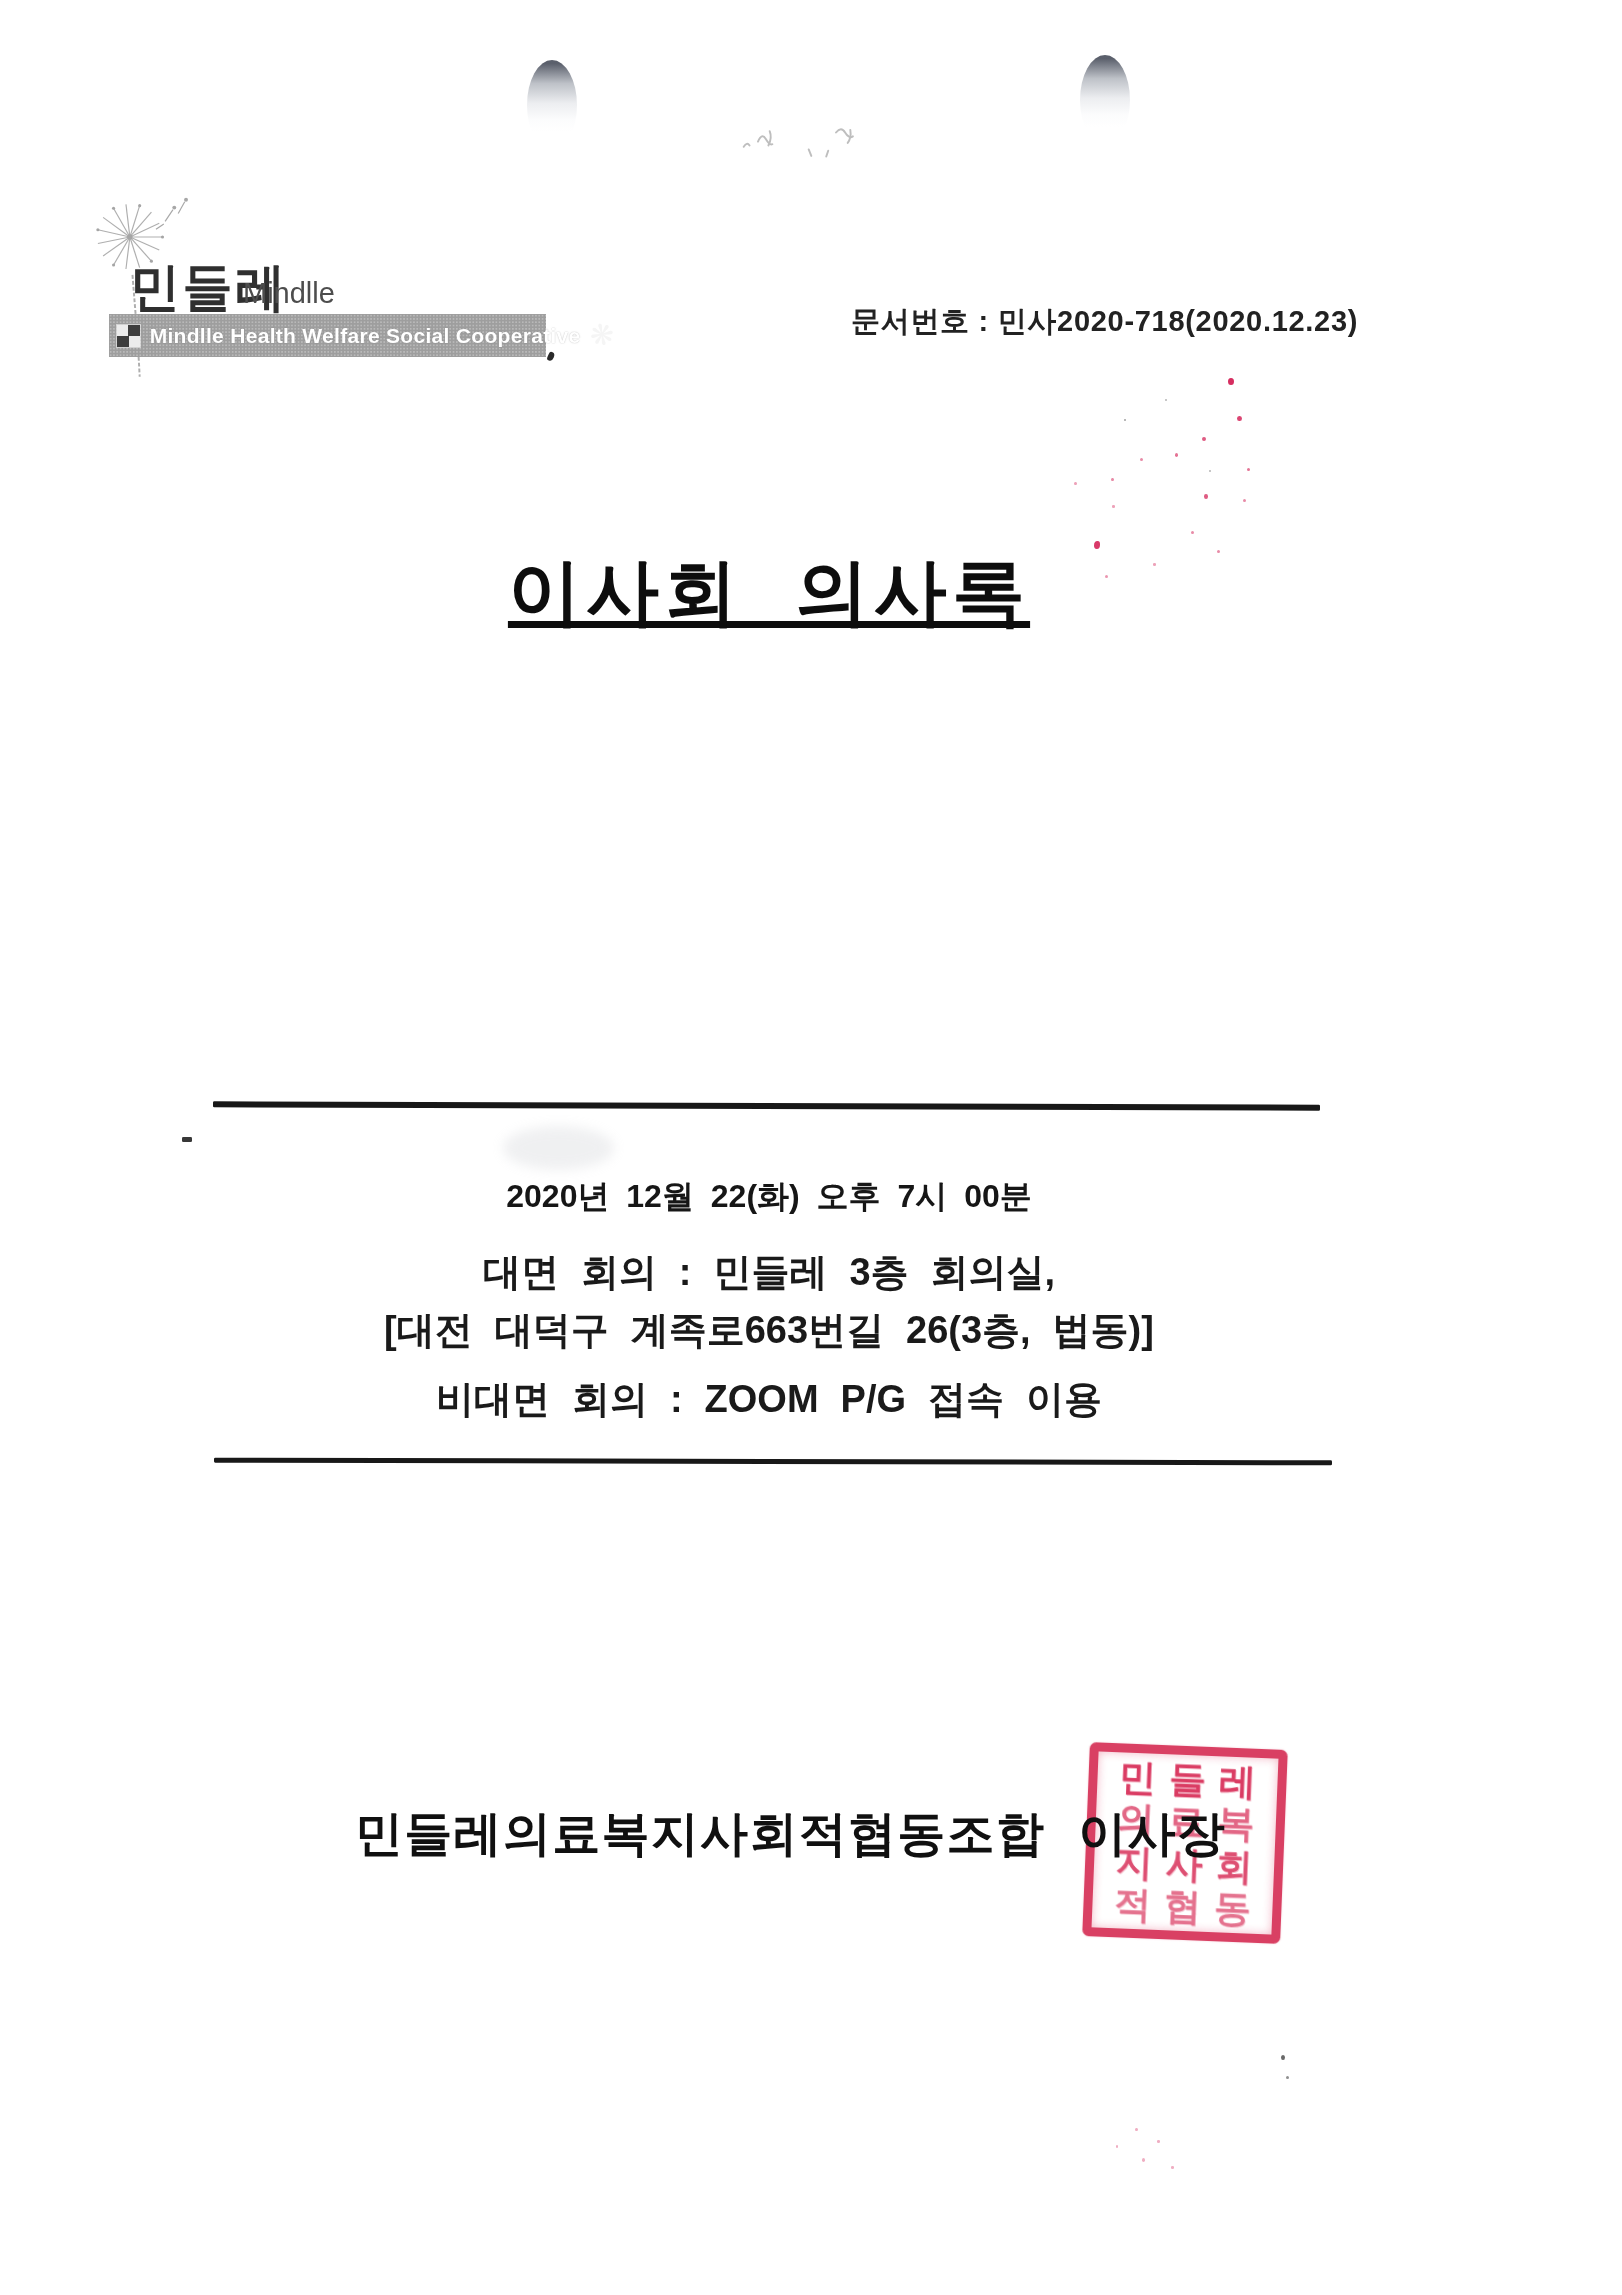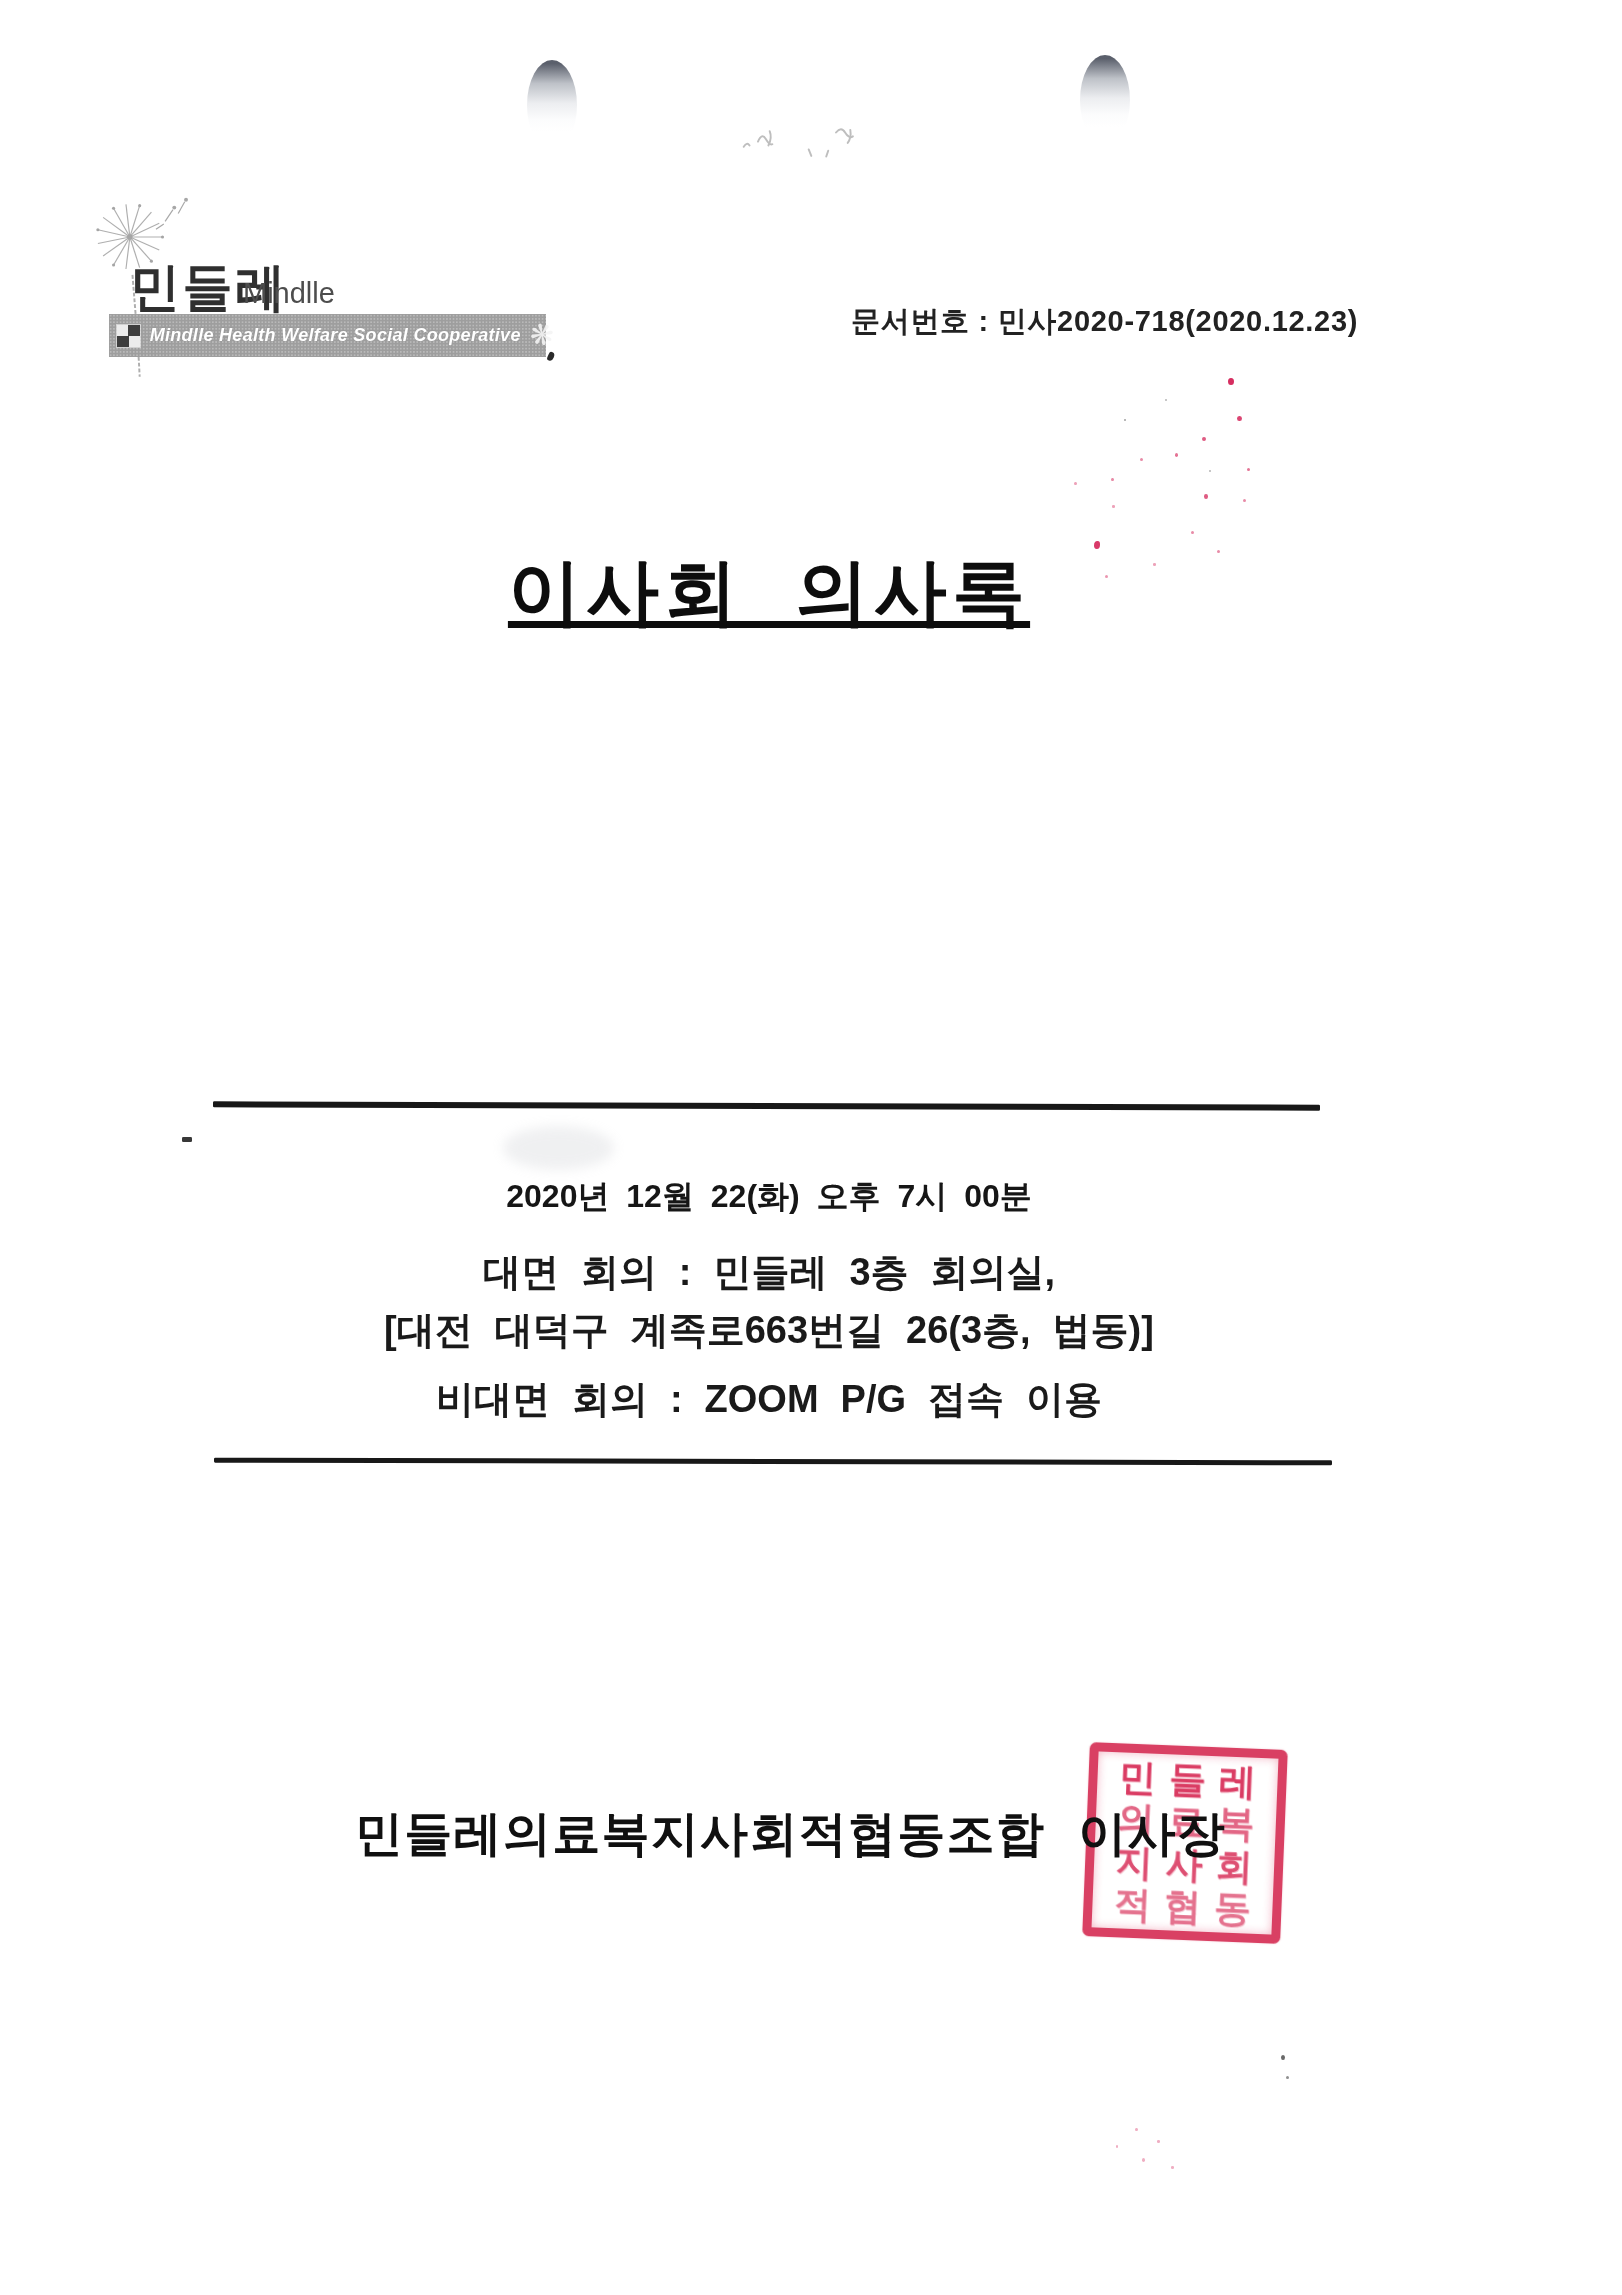--- a/index.html
+++ b/index.html
@@ -25,22 +25,22 @@
     background-image:radial-gradient(rgba(255,255,255,.28) 0.7px, rgba(0,0,0,0) 0.9px);
     background-size:3.3px 3.3px;
     display:flex;align-items:center;gap:9.2px;padding:0 7.9px;box-sizing:border-box;
   }
   .checker{
     width:23.6px;height:22px;flex:0 0 auto;
     background:conic-gradient(#3e3e3e 0 25%, #ececec 0 50%, #3e3e3e 0 75%, #ececec 0);
     outline:1.3px solid rgba(255,255,255,.5);
   }
   .banner-text{
-    color:#ffffff;font-size:18px;font-weight:600;letter-spacing:0.3px;white-space:nowrap;
-    text-shadow:0 0 1.3px rgba(120,120,120,.6);flex:1 1 auto;font-style:italic;
+    color:#ffffff;font-size:21px;font-weight:600;letter-spacing:0.3px;white-space:nowrap;
+    text-shadow:0 0 1.3px rgba(120,120,120,.6);flex:1 1 auto;
   }
   .banner-flower{color:#f4f4f4;font-size:29px;line-height:1;flex:0 0 auto;transform:rotate(-12deg);opacity:.9;}
   .banner-speck{position:absolute;left:548px;top:352px;width:5.9px;height:8.5px;background:#2a2a2a;border-radius:40% 60% 60% 40%;transform:rotate(24deg);}
   
   .doc-number{
     position:absolute;left:851px;top:302px;width:563px;
     font-size:29px;font-weight:600;color:#222;letter-spacing:0.7px;white-space:nowrap;
   }
   
   .band{position:absolute;left:213px;width:1112px;text-align:center;white-space:nowrap;}

